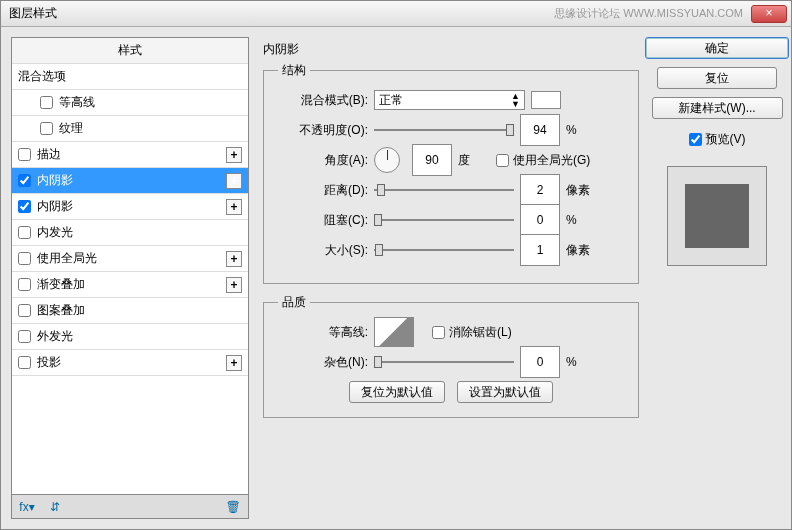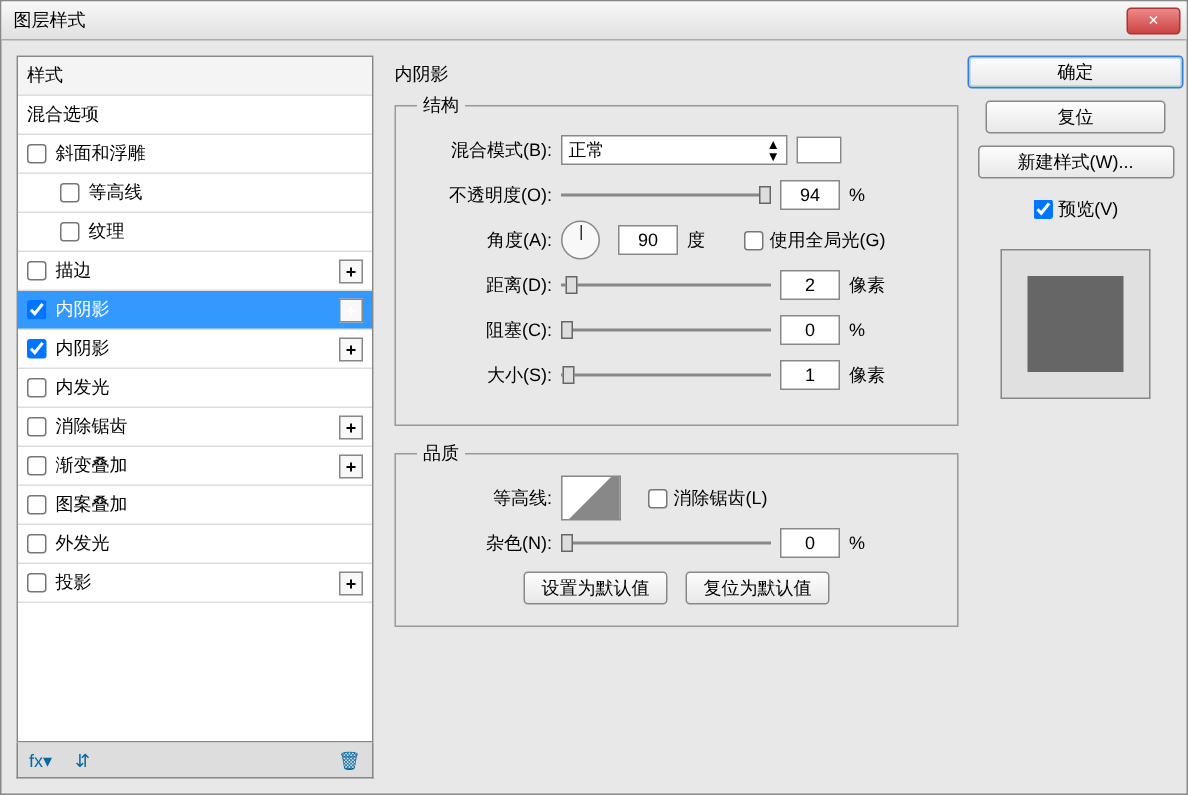--- a/index.html
+++ b/index.html
@@ -6,78 +6,75 @@
 body { background: #f0f0f0; width: 792px; height: 530px; overflow: hidden; }
 .dialog { width: 792px; height: 530px; background: #e8e8e8; border: 1px solid #888; display: flex; flex-direction: column; }
 .titlebar { height: 26px; background: linear-gradient(#f8f8f8, #e0e0e0); border-bottom: 1px solid #aaa; display: flex; align-items: center; padding: 0 4px; }
 .titlebar .title { flex: 1; padding-left: 4px; }
 .titlebar .watermark { color: #999; font-size: 11px; margin-right: 8px; }
 .close-btn { width: 36px; height: 18px; background: linear-gradient(#e88,#c44); border: 1px solid #a33; border-radius: 3px; color: #fff; text-align: center; line-height: 14px; cursor: pointer; }
 .body { flex: 1; display: flex; padding: 10px; gap: 10px; }
 .left-panel { width: 238px; display: flex; flex-direction: column; }
 .style-list { flex: 1; background: #fff; border: 1px solid #888; overflow-y: auto; }
 .style-row { height: 26px; display: flex; align-items: center; padding: 0 6px; border-bottom: 1px solid #ddd; position: relative; }
-.style-row.header { background: #f4f4f4; font-weight: normal; }
+.style-row.header { background: #f4f4f4; font-weight: normal; text-align: center; }
 .style-row.indent { padding-left: 28px; }
 .style-row.selected { background: #3399ff; color: #fff; }
 .style-row input[type=checkbox] { margin-right: 6px; }
 .style-row .label { flex: 1; }
 .row-plus { width: 16px; height: 16px; border: 1px solid #888; background: #f8f8f8; text-align: center; line-height: 14px; cursor: pointer; font-weight: bold; }
 .style-footer { height: 24px; background: #ddd; border: 1px solid #888; border-top: none; display: flex; align-items: center; padding: 0 6px; gap: 10px; }
 .footer-icon { width: 18px; height: 18px; display: flex; align-items: center; justify-content: center; cursor: pointer; color: #0369a1; }
 .center-panel { flex: 1; padding: 4px; }
 .section-title { margin-bottom: 4px; }
 fieldset { border: 1px solid #999; padding: 10px 14px 14px; margin-bottom: 10px; }
 legend { padding: 0 4px; }
 .field { display: flex; align-items: center; margin-bottom: 8px; height: 22px; }
 .field-label { width: 90px; text-align: right; margin-right: 6px; }
 .select { width: 151px; height: 20px; border: 1px solid #888; background: #fff; display: flex; align-items: center; padding: 0 4px; position: relative; }
 .select .arrows { position: absolute; right: 4px; font-size: 9px; line-height: 8px; }
 .swatch { width: 30px; height: 18px; border: 1px solid #888; background: #fff; margin-left: 6px; }
 .slider { width: 140px; height: 18px; position: relative; }
 .slider-track { position: absolute; top: 8px; left: 0; right: 0; height: 2px; background: #888; }
 .slider-thumb { position: absolute; top: 3px; width: 8px; height: 12px; background: #ddd; border: 1px solid #666; }
-.num-input { width: 40px; height: 20px; border: 1px solid #888; background: #fff; text-align: center; margin: 0 6px; }
+.num-input { width: 40px; height: 32px; border: 1px solid #888; background: #fff; text-align: center; margin: 0 6px; }
 .unit { width: 30px; }
 .dial { width: 26px; height: 26px; border: 1px solid #888; border-radius: 50%; background: #f8f8f8; position: relative; margin-right: 6px; }
 .dial-hand { position: absolute; left: 50%; top: 2px; width: 1px; height: 10px; background: #333; transform-origin: bottom; }
 .chk { display: flex; align-items: center; margin-left: 8px; }
 .chk input { margin-right: 4px; }
 .contour-swatch { width: 40px; height: 30px; border: 1px solid #888; background: linear-gradient(135deg, #fff 0%, #fff 48%, #888 50%, #888 100%); margin-right: 10px; }
 .btn-row { display: flex; justify-content: center; gap: 12px; margin-top: 6px; }
 .btn { min-width: 96px; height: 22px; border: 1px solid #888; background: linear-gradient(#fdfdfd,#e8e8e8); border-radius: 3px; cursor: pointer; padding: 0 8px; }
 .btn.default { border: 1px solid #3a7bd5; box-shadow: 0 0 0 1px #9cc inset; }
 .right-panel { width: 128px; display: flex; flex-direction: column; gap: 8px; align-items: center; }
 .preview-chk { display: flex; align-items: center; gap: 4px; margin-top: 4px; }
 .preview-box { width: 100px; height: 100px; border: 1px solid #888; background: #e0e0e0; display: flex; align-items: center; justify-content: center; margin-top: 10px; }
 .preview-inner { width: 64px; height: 64px; background: #666; }
 </style>
 </head>
 <body>
 
 <div class="dialog">
   <div class="titlebar">
     <span class="title">图层样式</span>
+    <span class="watermark">思缘设计论坛  WWW.MISSYUAN.COM</span>
     <div class="close-btn">×</div>
   </div>
   <div class="body">
 
     <div class="left-panel">
       <div class="style-list">
         <div class="style-row header">
           <span class="label">样式</span>
         </div>
         <div class="style-row">
           <span class="label">混合选项</span>
         </div>
         <div id="style-items">
-            <div class="style-row">
-              <input type="checkbox" style="">
-              <span class="label">斜面和浮雕</span>
-            </div>
             <div class="style-row indent">
               <input type="checkbox" style="">
               <span class="label">等高线</span>
             </div>
             <div class="style-row indent">
               <input type="checkbox" style="">
               <span class="label">纹理</span>
             </div>
             <div class="style-row">
               <input type="checkbox" style="">
@@ -93,21 +90,21 @@
               <input type="checkbox" checked="" style="">
               <span class="label">内阴影</span>
               <div class="row-plus">+</div>
             </div>
             <div class="style-row">
               <input type="checkbox" style="">
               <span class="label">内发光</span>
             </div>
             <div class="style-row">
               <input type="checkbox" style="">
-              <span class="label">消除锯齿</span>
+              <span class="label">使用全局光</span>
               <div class="row-plus">+</div>
             </div>
             <div class="style-row">
               <input type="checkbox" style="">
               <span class="label">渐变叠加</span>
               <div class="row-plus">+</div>
             </div>
             <div class="style-row">
               <input type="checkbox" style="">
               <span class="label">图案叠加</span>
@@ -212,22 +209,22 @@
         <div class="field">
           <span class="field-label">杂色(N):</span>
           <div class="slider">
               <div class="slider-track"></div>
               <div class="slider-thumb" style="left:0%"></div>
             </div>
           <input class="num-input" value="0" style="">
           <span class="unit">%</span>
         </div>
         <div class="btn-row">
+          <button class="btn">复位为默认值</button>
           <button class="btn">设置为默认值</button>
-          <button class="btn">复位为默认值</button>
         </div>
       </fieldset>
     </div>
 
     <div class="right-panel">
       <button class="btn default" style="width:144px">确定</button>
       <button class="btn" style="width:120px">复位</button>
       <button class="btn" style="width:131px">新建样式(W)...</button>
       <label class="preview-chk">
         <input type="checkbox" checked="" style="">

